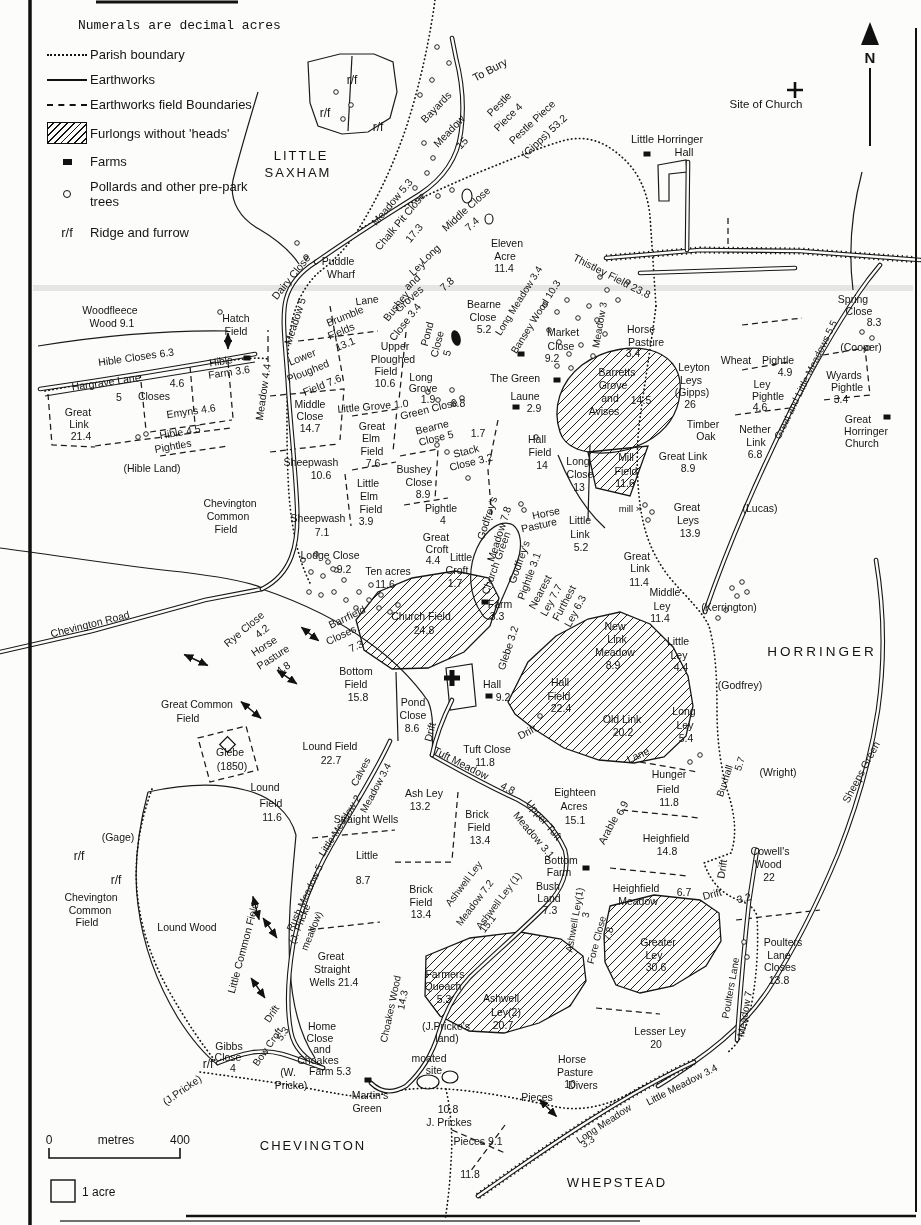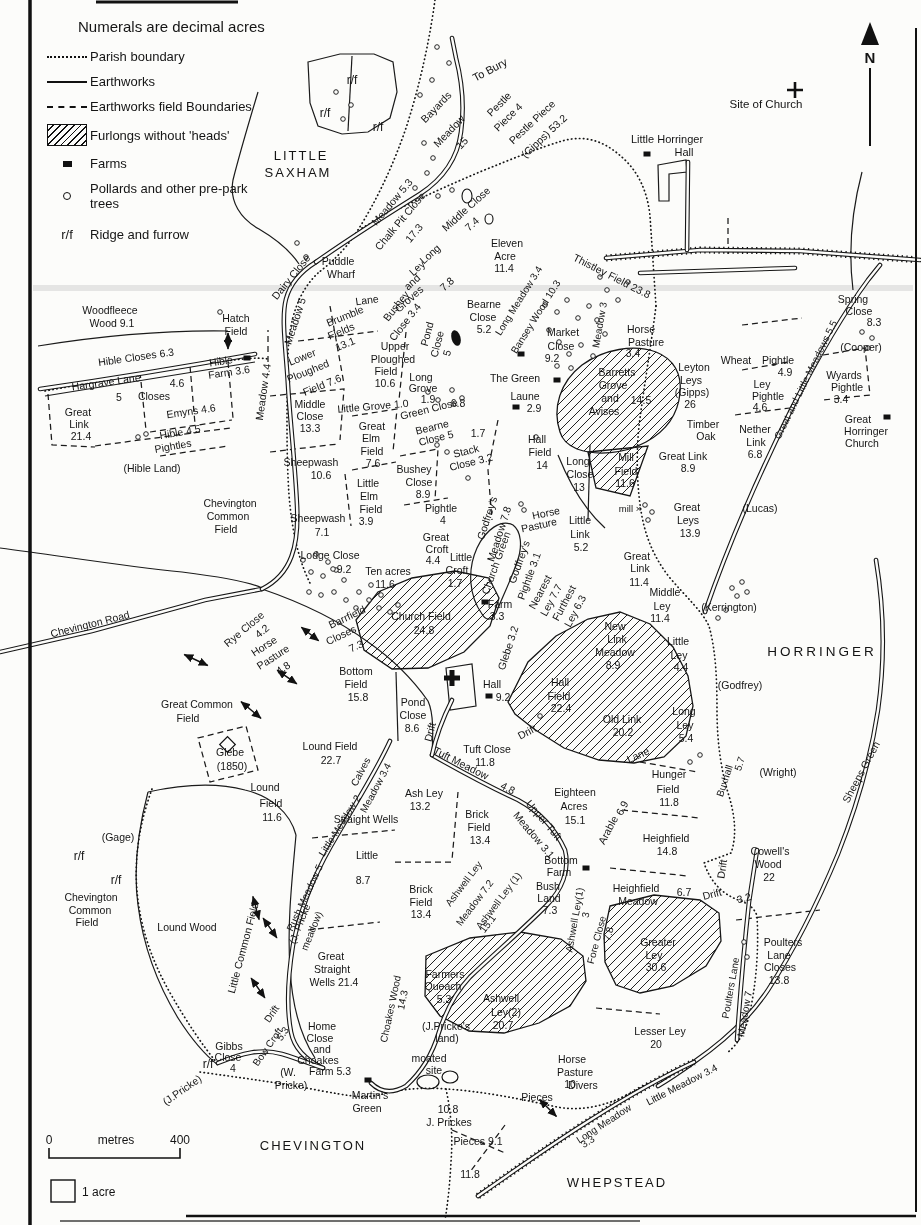--- a/index.html
+++ b/index.html
@@ -3,21 +3,21 @@
 <meta charset="utf-8">
 <style>
   html,body{margin:0;padding:0;background:#fff;}
   #page{position:relative;width:921px;height:1225px;background:#fcfcfa;overflow:hidden;
         font-family:"Liberation Sans",sans-serif;color:#151515;}
   #mapsvg{position:absolute;left:0;top:0;}
   #labels{position:absolute;left:0;top:0;width:921px;height:1225px;pointer-events:none;}
   .lbl{position:absolute;font-size:10.5px;line-height:1;white-space:nowrap;color:#141414;}
   
   #legend{position:absolute;left:44px;top:18px;width:268px;}
-  #legend .title{font-size:15px;margin:0 0 14px 34px;}
+  #legend .title{font-size:13px;margin:0 0 14px 34px;font-family:Liberation Mono, monospace;}
   .lrow{display:flex;align-items:center;margin-bottom:10px;font-size:13px;}
   .lrow .sym{flex:0 0 46px;display:flex;align-items:center;justify-content:center;}
   .ln{width:40px;height:0;}
   .ln.dot{border-top:2px dotted #111;}
   .ln.sol{border-top:2px solid #111;}
   .ln.dsh{border-top:2px dashed #111;}
   .hatchbox{width:38px;height:20px;border:1.5px solid #111;
      background:repeating-linear-gradient(135deg,rgba(0,0,0,0) 0 3.5px,#111 3.5px 4.8px);}
   .farmsq{width:9px;height:6px;background:#111;}
   .treeo{width:6px;height:6px;border:1.3px solid #111;border-radius:50%;}
@@ -390,21 +390,21 @@
       <span class="lbl" style="left: 429px; top: 409px; transform: translate(-50%, -50%) rotate(-14deg);">Green Close</span>
       <span class="lbl" style="left: 458px; top: 403px; transform: translate(-50%, -50%) rotate(0deg);">6.8</span>
       <span class="lbl" style="left: 373px; top: 406px; transform: translate(-50%, -50%) rotate(-5deg);">Little Grove 1.0</span>
       <span class="lbl" style="left: 432px; top: 427px; transform: translate(-50%, -50%) rotate(-14deg);">Bearne</span>
       <span class="lbl" style="left: 436px; top: 438px; transform: translate(-50%, -50%) rotate(-14deg);">Close 5</span>
       <span class="lbl" style="left: 478px; top: 433px; transform: translate(-50%, -50%) rotate(0deg);">1.7</span>
       <span class="lbl" style="left: 466px; top: 451px; transform: translate(-50%, -50%) rotate(-14deg);">Stack</span>
       <span class="lbl" style="left: 471px; top: 462px; transform: translate(-50%, -50%) rotate(-14deg);">Close 3.2</span>
       <span class="lbl" style="left: 310px; top: 404px; transform: translate(-50%, -50%) rotate(0deg);">Middle</span>
       <span class="lbl" style="left: 310px; top: 416px; transform: translate(-50%, -50%) rotate(0deg);">Close</span>
-      <span class="lbl" style="left: 310px; top: 428px; transform: translate(-50%, -50%) rotate(0deg);">13.3</span>
+      <span class="lbl" style="left: 310px; top: 428px; transform: translate(-50%, -50%) rotate(0deg);">14.7</span>
       <span class="lbl" style="left: 372px; top: 426px; transform: translate(-50%, -50%) rotate(0deg);">Great</span>
       <span class="lbl" style="left: 371px; top: 438px; transform: translate(-50%, -50%) rotate(0deg);">Elm</span>
       <span class="lbl" style="left: 372px; top: 451px; transform: translate(-50%, -50%) rotate(0deg);">Field</span>
       <span class="lbl" style="left: 373px; top: 463px; transform: translate(-50%, -50%) rotate(0deg);">7.6</span>
       <span class="lbl" style="left: 414px; top: 469px; transform: translate(-50%, -50%) rotate(0deg);">Bushey</span>
       <span class="lbl" style="left: 419px; top: 482px; transform: translate(-50%, -50%) rotate(0deg);">Close</span>
       <span class="lbl" style="left: 423px; top: 494px; transform: translate(-50%, -50%) rotate(0deg);">8.9</span>
       <span class="lbl" style="left: 368px; top: 483px; transform: translate(-50%, -50%) rotate(0deg);">Little</span>
       <span class="lbl" style="left: 369px; top: 496px; transform: translate(-50%, -50%) rotate(0deg);">Elm</span>
       <span class="lbl" style="left: 371px; top: 509px; transform: translate(-50%, -50%) rotate(0deg);">Field</span>

